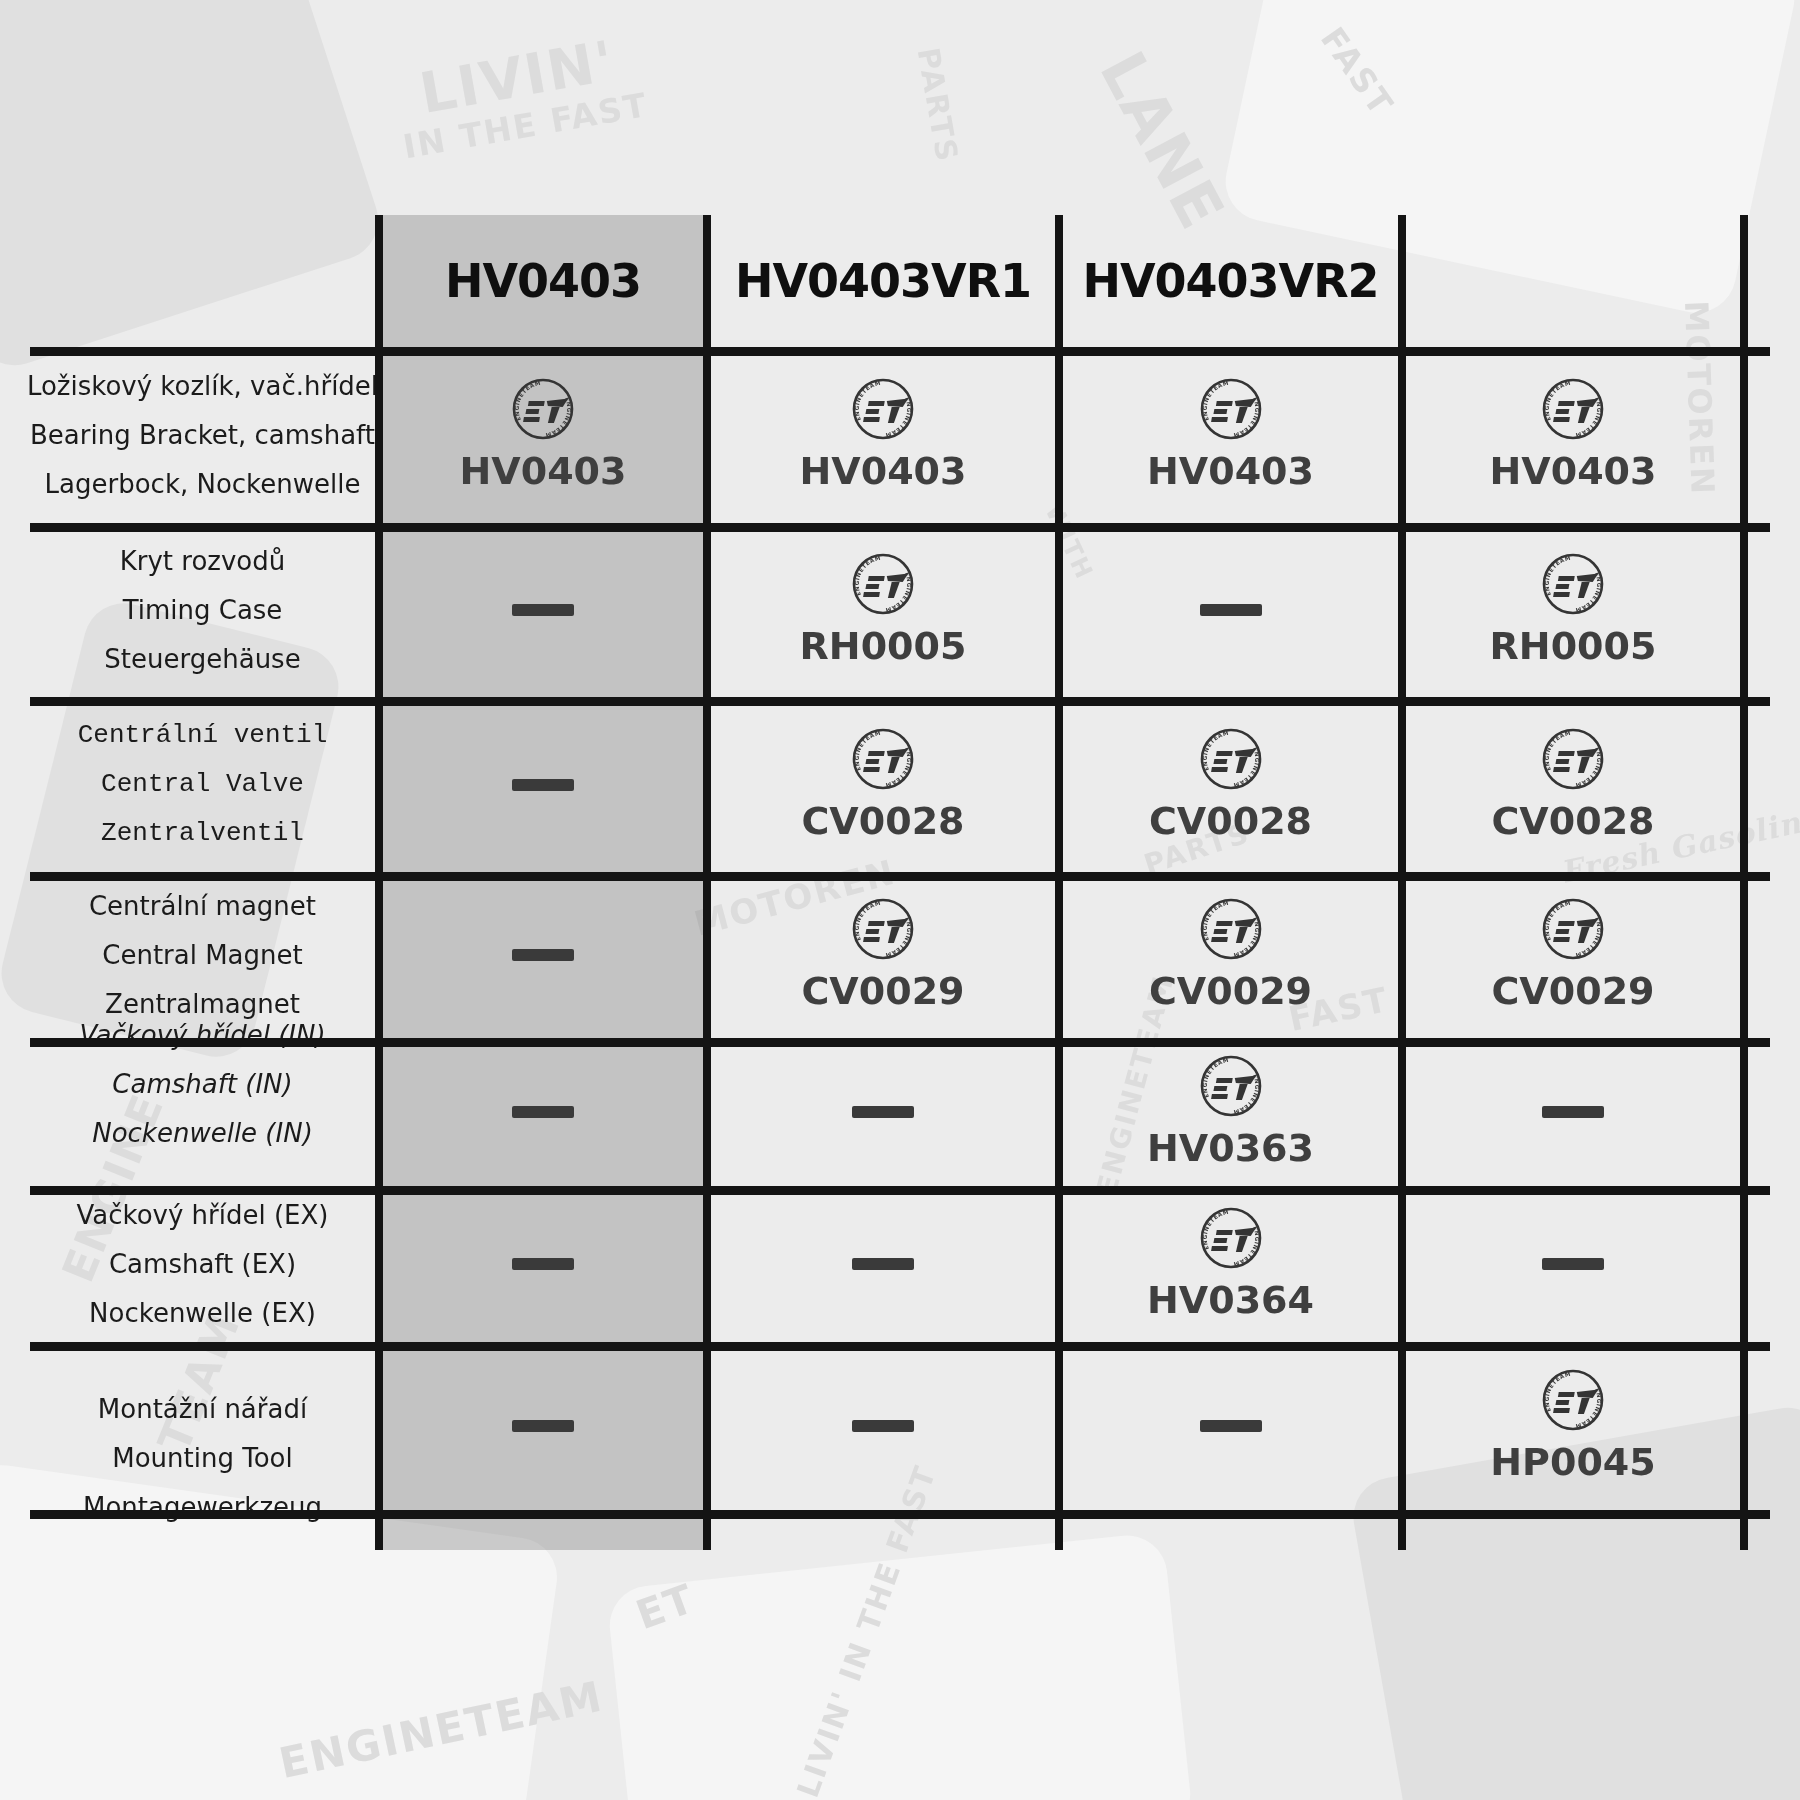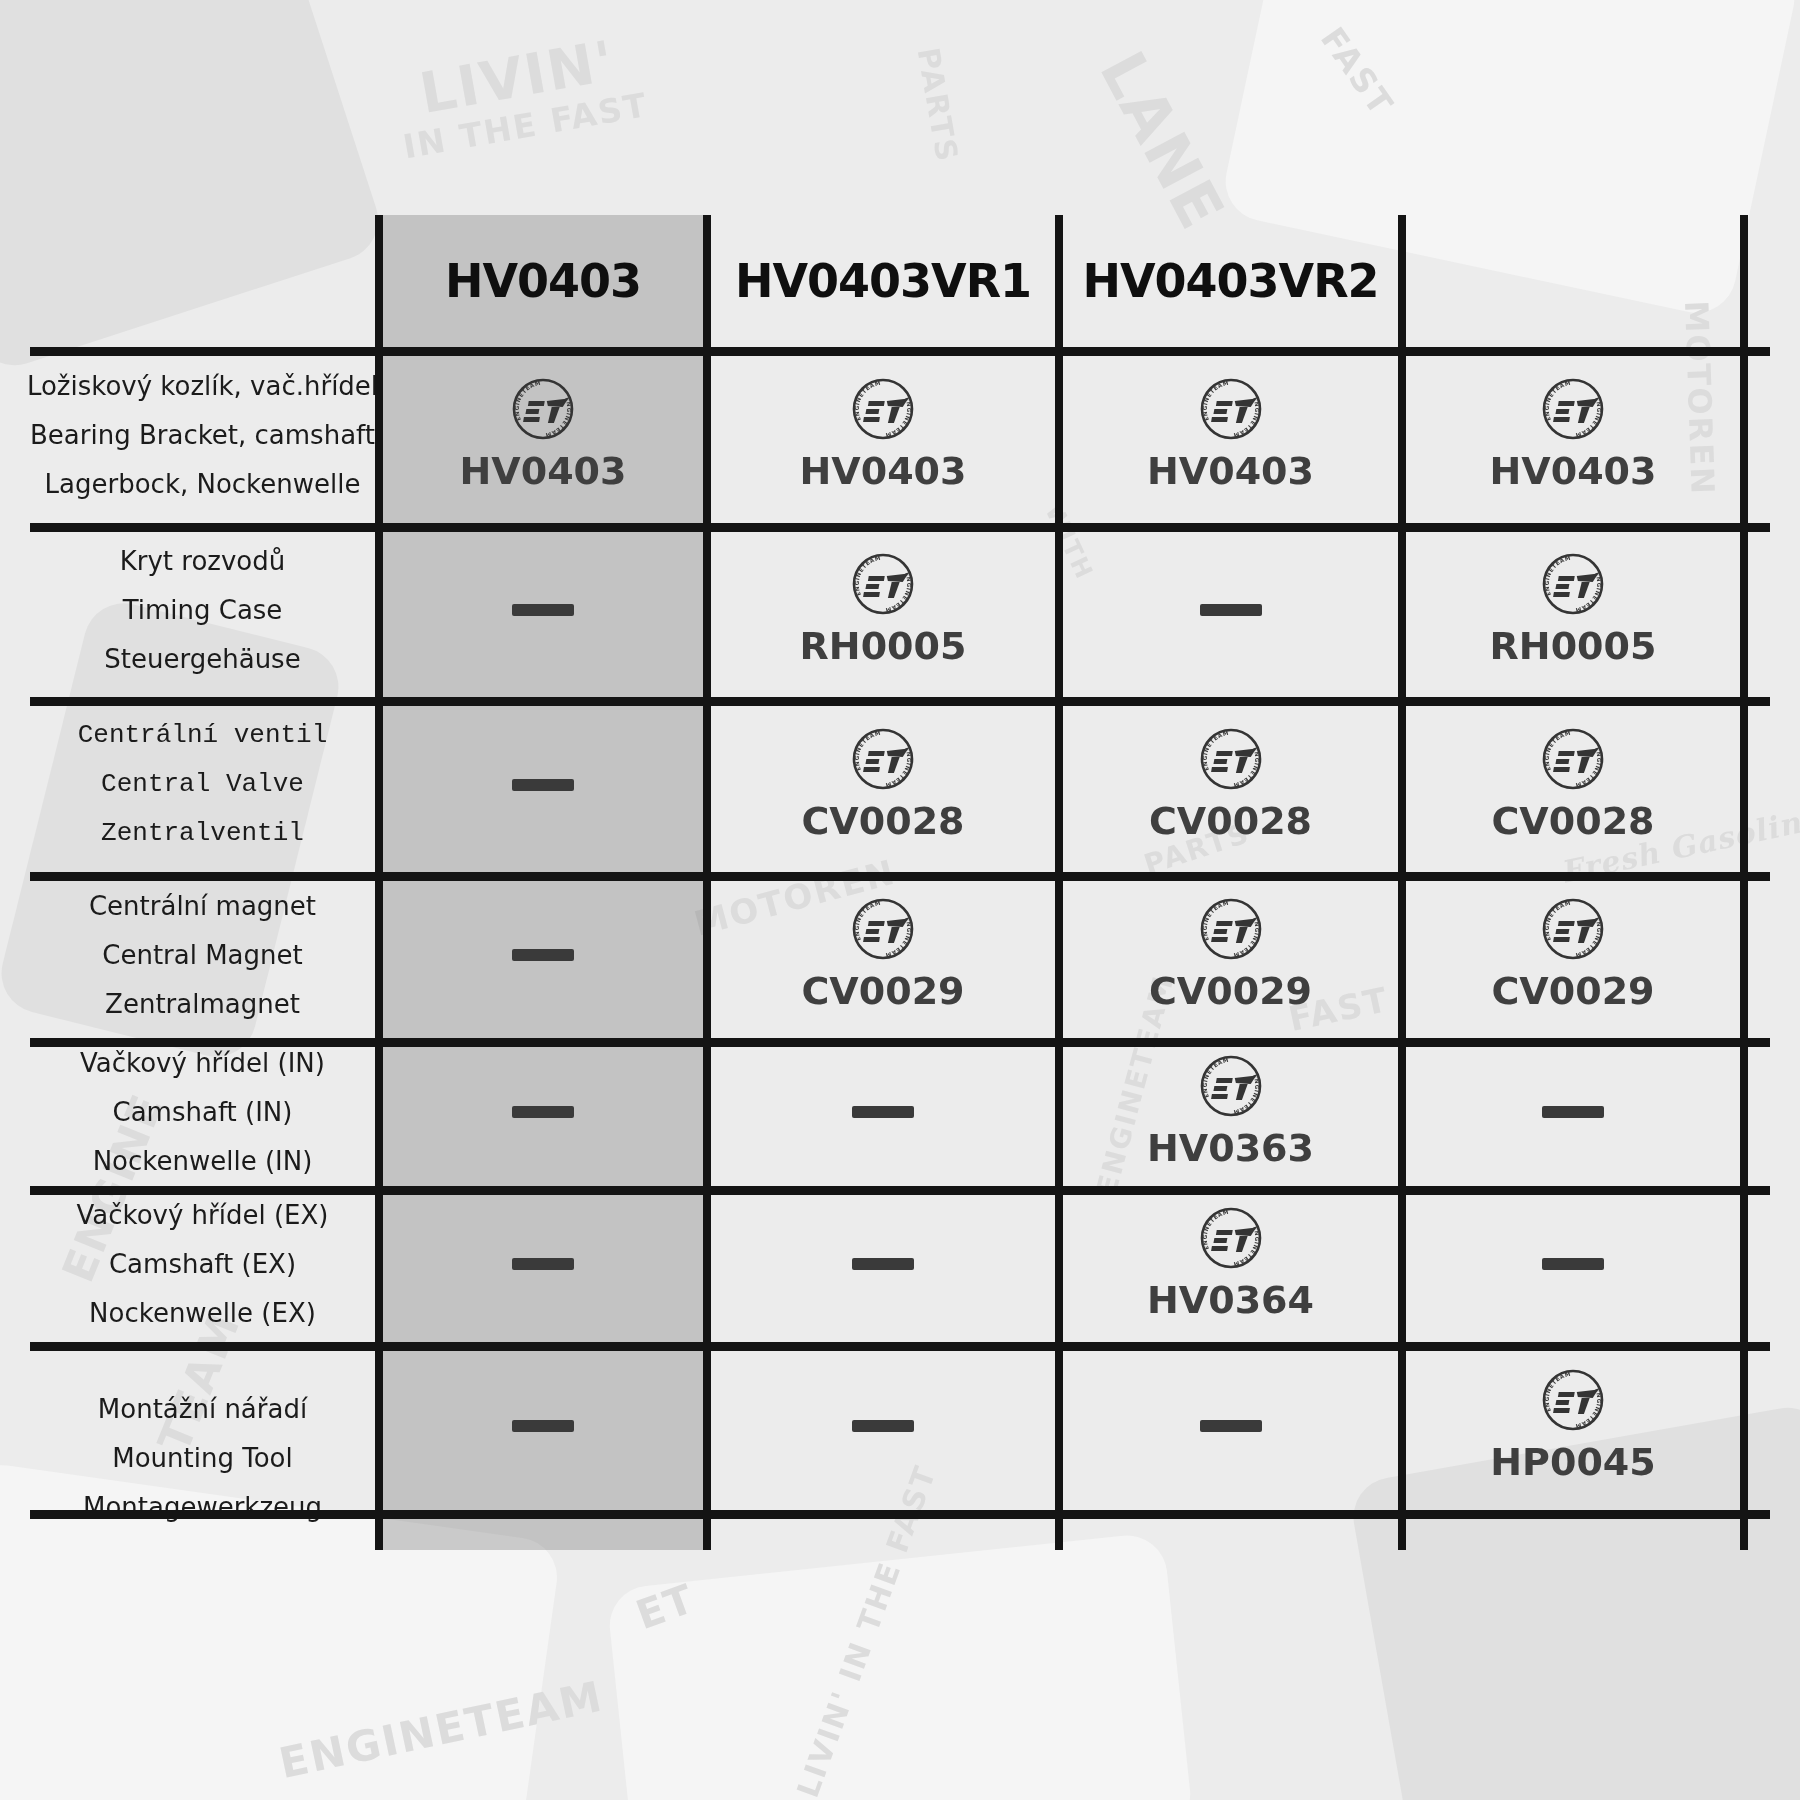--- a/index.html
+++ b/index.html
@@ -363,21 +363,21 @@
       <g fill="#343434" transform="translate(8,0) skewX(-10)">
         <rect x="14" y="24" width="16" height="5"></rect>
         <rect x="13" y="32" width="13" height="5"></rect>
         <rect x="12" y="40" width="16" height="5"></rect>
         <polygon points="32,24 53,21.5 49,30 34,29"></polygon>
         <polygon points="38,30 46,30 43,46 37,46"></polygon>
       </g>
     </svg>
   <div class="code">CV0029</div>
         </div>
-        <div class="labelcell" style="left: 0px; top: 823px; width: 345px; height: 148px;">
+        <div class="labelcell" style="left: 0px; top: 795px; width: 345px; height: 148px; font-style: italic;">
           <div class="lbl">Vačkový hřídel (IN)</div>
           <div class="lbl">Camshaft (IN)</div>
           <div class="lbl">Nockenwelle (IN)</div>
         </div>
         <div class="cell" style="left: 353px; top: 823px; width: 320px; height: 148px;">
           <div class="dash"></div>
         </div>
         <div class="cell" style="left: 681px; top: 823px; width: 344px; height: 148px;">
           <div class="dash"></div>
         </div>

